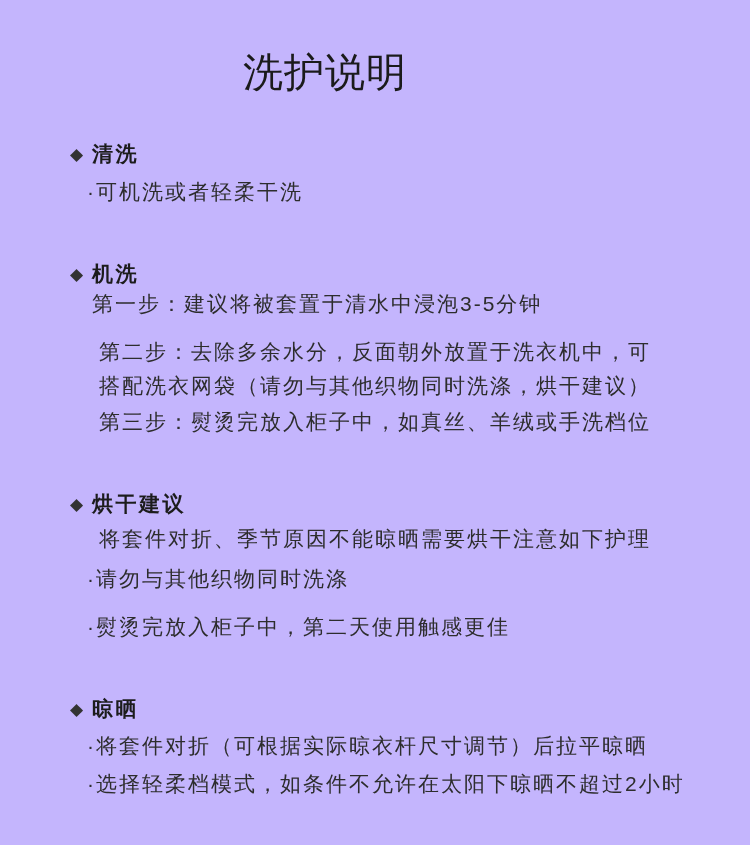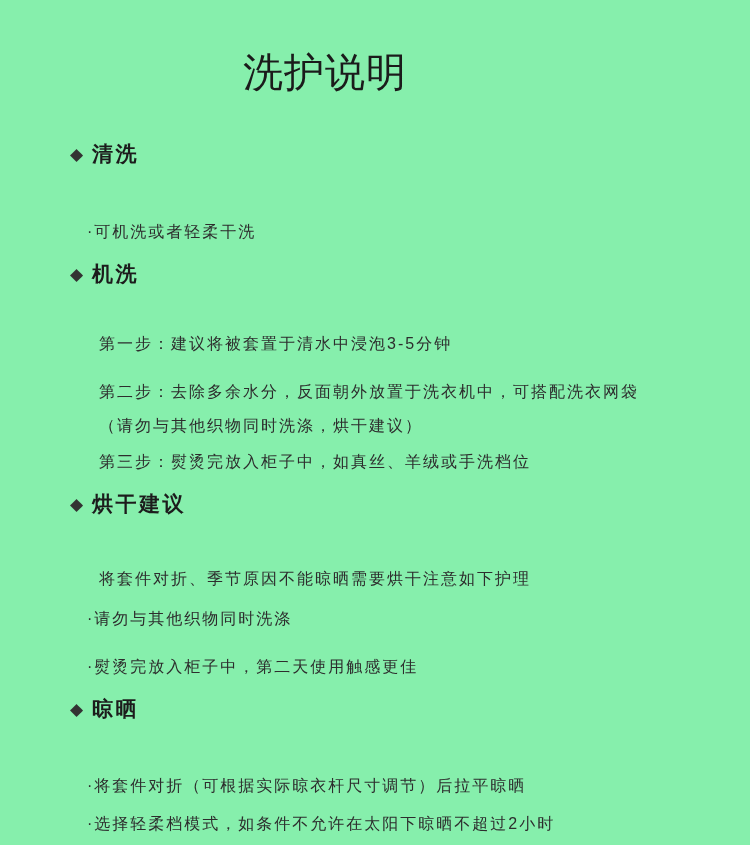--- a/index.html
+++ b/index.html
@@ -4,21 +4,21 @@
 <style>
   html, body {
     margin: 0;
     padding: 0;
     background: #ffffff;
   }
   .page {
     position: relative;
     width: 750px;
     height: 845px;
-    background: #86efac;
+    background: #c4b5fd;
     overflow: hidden;
     font-family: "Liberation Sans", "DejaVu Sans", sans-serif;
   }
   .title {
     position: absolute;
     top: 48px;
     left: 0;
     width: 650px;
     margin: 0;
     text-align: center;
@@ -42,26 +42,25 @@
   .diamond {
     display: inline-block;
     font-size: 17px;
     color: #333333;
     margin-right: 9px;
     transform: translateY(-1px);
     letter-spacing: 0;
   }
   .line {
     position: absolute;
-    font-size: 16px;
+    font-size: 21px;
     letter-spacing: 2px;
     color: #2d2d2d;
     line-height: 34px;
     white-space: nowrap;
-    margin-top: 40px;
   }
   .para {
     white-space: normal;
     width: 566px;
   }
 </style>
 </head>
 <body>
 
 <div class="page">
@@ -72,21 +71,21 @@
     <div class="heading" style="top:141px">
       <span class="diamond">◆</span><span>清洗</span>
     </div>
     <div class="line" style="top:175px; left:87px">·可机洗或者轻柔干洗</div>
   </div>
 
   <div>
     <div class="heading" style="top:261px">
       <span class="diamond">◆</span><span>机洗</span>
     </div>
-    <div class="line" style="top:287px; left:99px">第一步：建议将被套置于清水中浸泡3-5分钟</div>
+    <div class="line" style="top:287px; left:92px">第一步：建议将被套置于清水中浸泡3-5分钟</div>
     <div class="line para" style="top:335px; left:99px">第二步：去除多余水分，反面朝外放置于洗衣机中，可搭配洗衣网袋（请勿与其他织物同时洗涤，烘干建议）</div>
     <div class="line" style="top:405px; left:99px">第三步：熨烫完放入柜子中，如真丝、羊绒或手洗档位</div>
   </div>
 
   <div>
     <div class="heading" style="top:491px">
       <span class="diamond">◆</span><span>烘干建议</span>
     </div>
     <div class="line" style="top:522px; left:99px">将套件对折、季节原因不能晾晒需要烘干注意如下护理</div>
     <div class="line" style="top:562px; left:87px">·请勿与其他织物同时洗涤</div>

